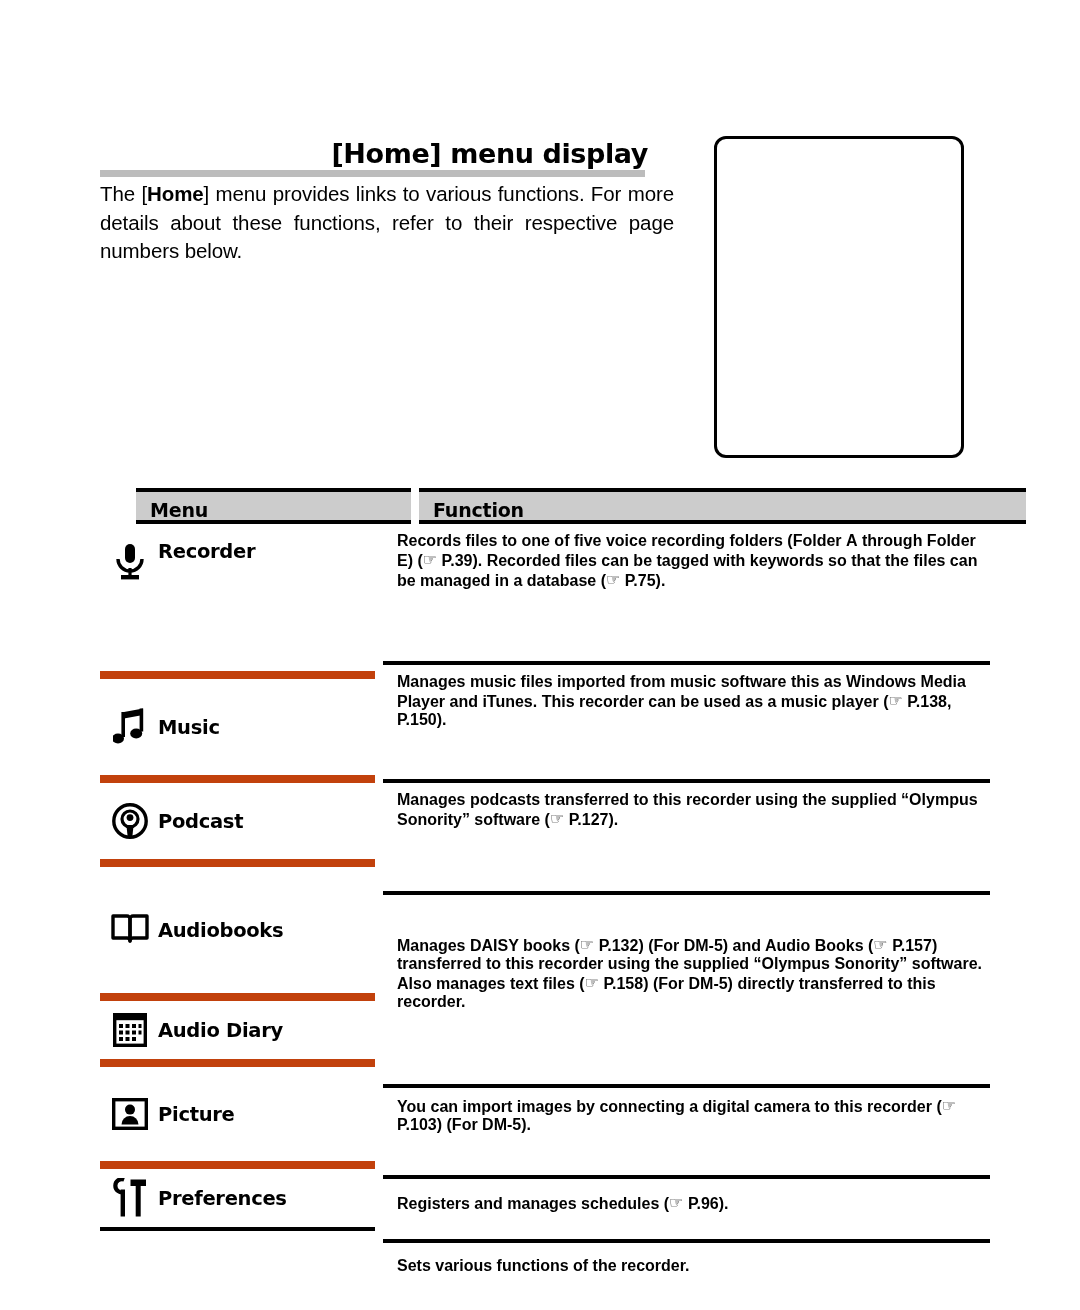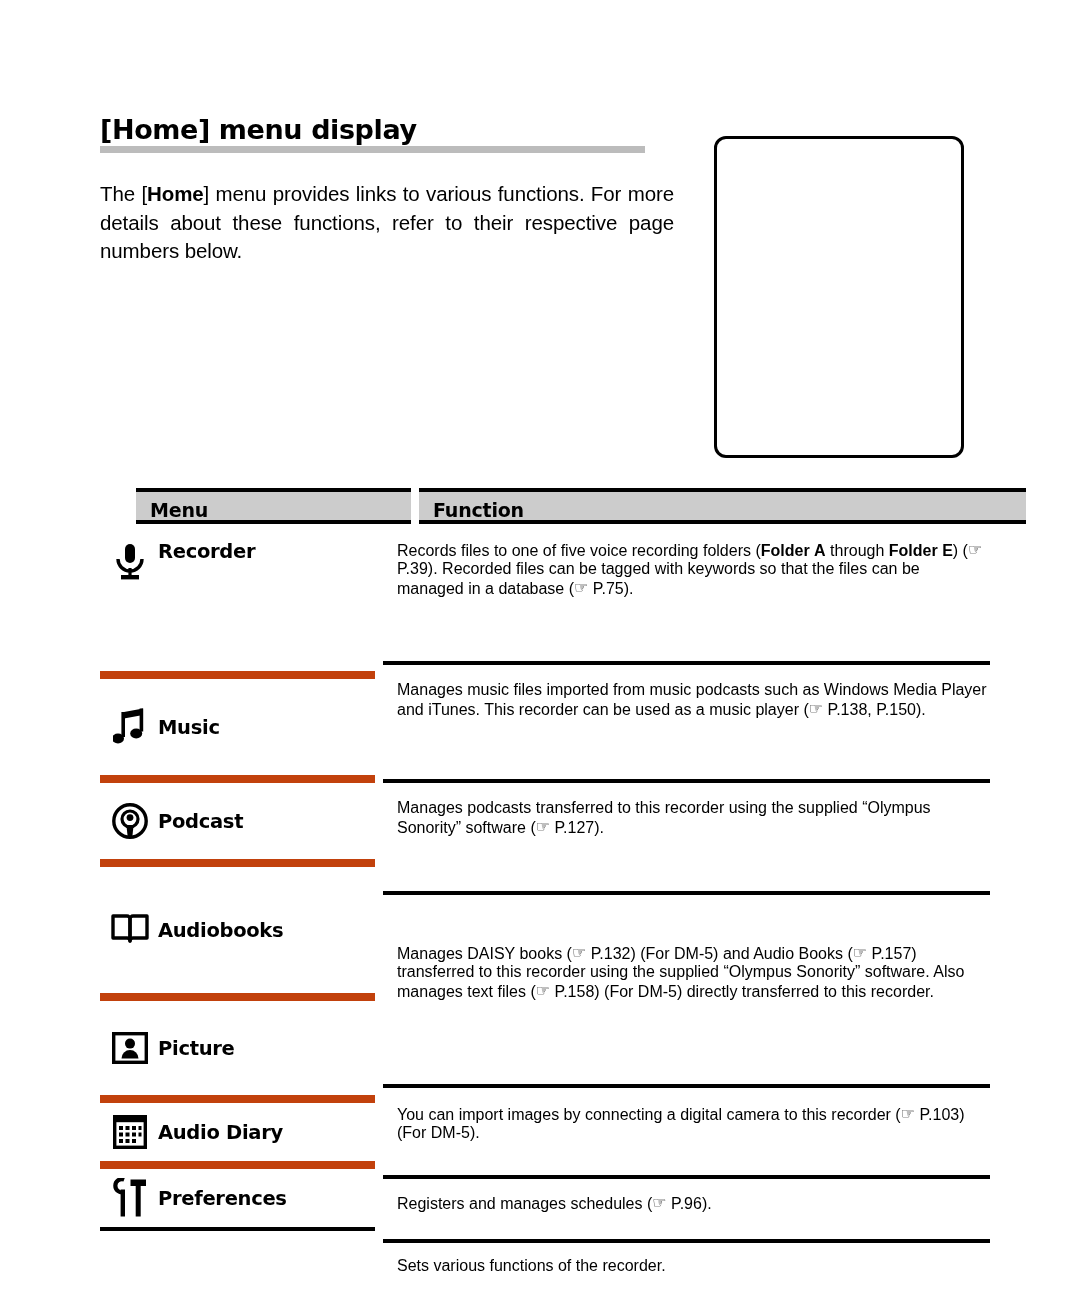--- a/index.html
+++ b/index.html
@@ -20,22 +20,23 @@
     position: absolute;
     left: 0; top: 0;
     width: 1080px;
     height: 1310px;
   }
 
   
   .heading-block {
     position: absolute;
     left: 100px;
-    top: 116px;
+    top: 140px;
     width: 548px;
+    text-align: right;
   }
   .heading-title {
     font-family: "DejaVu Sans", sans-serif;
     font-size: 27px;
     font-weight: bold;
     letter-spacing: -0.4px;
     line-height: 1.0;
     white-space: nowrap;
     margin: 0;
     padding: 0 0 3px 0;
@@ -158,22 +159,23 @@
 
   .mcell {
     border-bottom: 8px solid #c2410c;
     display: flex;
     align-items: center;
     padding-left: 8px;
     box-sizing: border-box;
   }
   .fcell {
     border-bottom: 4px solid #000000;
-    padding: 16px 0 6px 14px;
-    box-sizing: border-box;
+    padding: 8px 0 6px 14px;
+    box-sizing: border-box;
+    font-weight: bold;
   }
 </style>
 </head>
 <body>
 
 <div class="page">
 
   <div class="heading-block">
     <div class="heading-title">[Home] menu display</div>
     <div class="heading-rule"></div>
@@ -241,31 +243,20 @@
         </div>
 
         <div class="mcell" style="height:134px;">
           <span class="menu-icon">
             <svg width="38" height="32" viewBox="0 0 38 32">
               <path d="M2 2 h14 a3 3 0 0 1 3 3 v22 a3 3 0 0 0 -3 -3 h-14 Z" fill="none" stroke="#000" stroke-width="3.4" stroke-linejoin="round"></path>
               <path d="M36 2 h-14 a3 3 0 0 0 -3 3 v22 a3 3 0 0 1 3 -3 h14 Z" fill="none" stroke="#000" stroke-width="3.4" stroke-linejoin="round"></path>
             </svg>
           </span>
           <span class="menu-label">Audiobooks</span>
-        </div>
-
-        <div class="mcell" style="height:102px;">
-          <span class="menu-icon">
-            <svg width="36" height="32" viewBox="0 0 36 32">
-              <rect x="1.7" y="1.7" width="32.6" height="28.6" fill="none" stroke="#000" stroke-width="3.4"></rect>
-              <circle cx="18" cy="11.6" r="5" fill="#000"></circle>
-              <path d="M9.5 26.5 a8.5 8.5 0 0 1 17 0 Z" fill="#000"></path>
-            </svg>
-          </span>
-          <span class="menu-label">Picture</span>
         </div>
 
         <div class="mcell" style="height:66px;">
           <span class="menu-icon">
             <svg width="34" height="34" viewBox="0 0 34 34">
               <rect x="1.7" y="1.7" width="30.6" height="30.6" fill="none" stroke="#000" stroke-width="3.4"></rect>
               <rect x="1.7" y="1.7" width="30.6" height="5.5" fill="#000"></rect>
               <g fill="#000">
                 <rect x="6" y="11" width="4" height="4"></rect>
                   <rect x="12.5" y="11" width="4" height="4"></rect>
@@ -277,20 +268,31 @@
                   <rect x="25.5" y="17.5" width="3" height="4"></rect>
                 <rect x="6" y="24" width="4" height="4"></rect>
                   <rect x="12.5" y="24" width="4" height="4"></rect>
                 <rect x="19" y="24" width="4" height="4"></rect>
               </g>
             </svg>
           </span>
           <span class="menu-label">Audio Diary</span>
         </div>
 
+        <div class="mcell" style="height:102px;">
+          <span class="menu-icon">
+            <svg width="36" height="32" viewBox="0 0 36 32">
+              <rect x="1.7" y="1.7" width="32.6" height="28.6" fill="none" stroke="#000" stroke-width="3.4"></rect>
+              <circle cx="18" cy="11.6" r="5" fill="#000"></circle>
+              <path d="M9.5 26.5 a8.5 8.5 0 0 1 17 0 Z" fill="#000"></path>
+            </svg>
+          </span>
+          <span class="menu-label">Picture</span>
+        </div>
+
         <div class="mcell" style="height:62px; border-bottom:4px solid #000;">
           <span class="menu-icon">
             <svg width="34" height="40" viewBox="0 0 34 40">
               <path d="M11.2 1.5 a6.6 6.6 0 1 0 0 12.4" fill="none" stroke="#000" stroke-width="4.2"></path>
               <rect x="7.6" y="11.5" width="4.4" height="27" fill="#000"></rect>
               <path d="M17.5 1.5 h15.5 v6.4 h-5.3 v30.6 h-5 V7.9 h-5.2 Z" fill="#000"></path>
             </svg>
           </span>
           <span class="menu-label">Preferences</span>
         </div>
@@ -302,21 +304,21 @@
       <div class="stack-func">
 
         <div class="fcell" style="height:141px;">
           <span class="ln justified" style="width:607px;">Records files to one of five voice recording folders (<b>Folder</b></span>
           <span class="ln justified" style="width:607px;"><b>A</b>&nbsp;through <b>Folder E</b>) (<span class="hand">☞</span> P.39). Recorded files can be tagged</span>
           <span class="ln">with keywords so that the files can be managed in a database</span>
           <span class="ln">(<span class="hand">☞</span> P.75).</span>
         </div>
 
         <div class="fcell" style="height:118px;">
-          <span class="ln">Manages music files imported from music podcasts such as</span>
+          <span class="ln">Manages music files imported from music software this as</span>
           <span class="ln">Windows Media Player and iTunes. This recorder can be used</span>
           <span class="ln">as a music player (<span class="hand">☞</span> P.138, P.150).</span>
         </div>
 
         <div class="fcell" style="height:112px;">
           <span class="ln">Manages podcasts transferred to this recorder using the</span>
           <span class="ln">supplied “Olympus Sonority” software (<span class="hand">☞</span> P.127).</span>
         </div>
 
         <div class="fcell" style="height:161px;margin-top:32px;">

